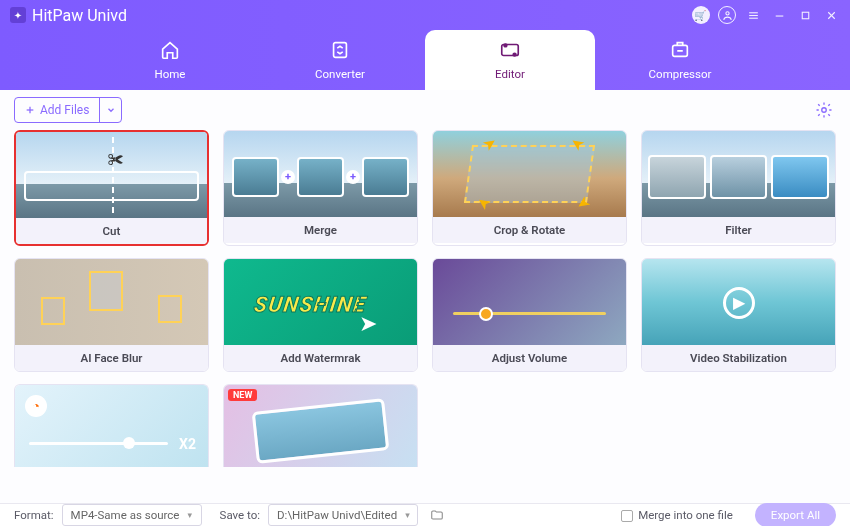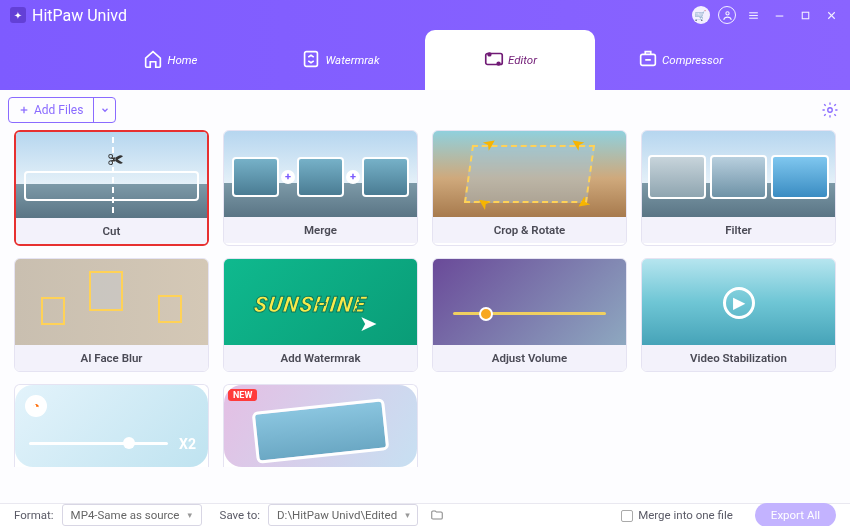--- a/index.html
+++ b/index.html
@@ -7,43 +7,43 @@
   .titlebar { height: 30px; background: linear-gradient(90deg, #7e5bff, #8a64ff); display: flex; align-items: center; padding: 0 6px 0 10px; color: #fff; }
   .app-icon { width: 16px; height: 16px; background: #6340d6; border-radius: 3px; margin-right: 6px; display:flex; align-items:center; justify-content:center; font-size:10px; }
   .app-title { font-size: 16px; flex: 0 0 auto; }
   .titlebar-spacer { flex: 1; }
   .tb-btn { width: 26px; height: 26px; display: flex; align-items: center; justify-content: center; color: #fff; opacity: .9; }
   .tb-btn svg { width: 13px; height: 13px; }
   .tb-circle { width: 18px; height: 18px; border: 1.3px solid #fff; border-radius: 50%; display:flex; align-items:center; justify-content:center; }
   .shop-circle { background:#fff; color:#ff9a00; border:none; font-size:10px; }
 
   .tabbar { height: 60px; background: linear-gradient(90deg, #7e5bff, #8a64ff); display: flex; align-items: stretch; justify-content: center; gap: 0; }
-  .tab { width: 170px; display: flex; flex-direction: row; align-items: center; justify-content: center; color: #fff; font-size: 12px; gap: 3px; border-radius: 10px 10px 0 0; font-style: italic; }
+  .tab { width: 170px; display: flex; flex-direction: column; align-items: center; justify-content: center; color: #fff; font-size: 12px; gap: 3px; border-radius: 10px 10px 0 0; }
   .tab.active { background: #fff; color: #701a75; }
   .tab-icon svg { width: 22px; height: 22px; }
   .tab-label { font-size: 11.5px; }
 
-  .toolbar { height: 40px; display: flex; align-items: center; padding: 0 8px; gap: 8px; }
+  .toolbar { height: 40px; display: flex; align-items: center; padding: 0 14px; gap: 8px; }
   .add-files { display: flex; height: 26px; border: 1px solid #8a6bff; border-radius: 4px; color: #8a6bff; font-size: 12px; align-items: stretch; }
   .add-files-main { display: flex; align-items: center; gap: 5px; padding: 0 10px; }
   .add-files-chev { width: 22px; display:flex; align-items:center; justify-content:center; border-left: 1px solid #8a6bff; }
   .add-files svg { width: 10px; height: 10px; }
   .toolbar-spacer { flex: 1; }
   .gear-btn { width:24px; height:24px; display:flex; align-items:center; justify-content:center; color:#8a6bff; }
   .gear-btn svg { width:18px; height:18px; }
 
   .grid-wrap { flex: 1; overflow: hidden; padding: 0 14px; }
   .grid { display: grid; grid-template-columns: repeat(4, 1fr); gap: 12px 14px; }
   .tile { border: 1px solid #e5e3f2; border-radius: 6px; overflow: hidden; background: #fff; display:flex; flex-direction:column; }
   .tile.highlight { border: 2px solid #e73030; }
   .tile-img { height: 86px; position: relative; overflow: hidden; }
   .tile-cap { height: 26px; background: #f3f2fb; display: flex; align-items: center; justify-content: center; font-size: 11.5px; color: #4a4a55; font-weight: 600; }
 
   
-  .tile.partial .tile-img { height: 82px; border-radius: 18px; }
+  .tile.partial .tile-img { height: 82px; }
   .tile.partial { border-bottom:none; border-radius: 6px 6px 0 0; }
 
   .footer { height: 23px; border-top: 1px solid #e9e8f0; display: flex; align-items: center; padding: 0 14px; gap: 8px; font-size: 11.5px; color: #5a5a66; background:#fff; }
   .sel { height: 22px; border: 1px solid #d8d6e4; border-radius: 3px; display: flex; align-items: center; padding: 0 6px 0 8px; gap: 8px; color:#666; background:#fff; }
   .sel .chev { font-size: 9px; color:#999; }
   .folder-btn { width:22px; height:22px; display:flex; align-items:center; justify-content:center; }
   .folder-btn svg { width:14px; height:14px; color:#888; }
   .merge-check { display:flex; align-items:flex-end; gap:5px; margin-left:auto; }
   .checkbox { width:12px; height:12px; border:1px solid #aaa; border-radius:2px; }
   .export-btn { height: 24px; padding: 0 16px; background: #c3b3ff; color: #fff; border-radius: 12px; font-size: 11.5px; display:flex; align-items:center; margin-left:14px; }
@@ -139,21 +139,21 @@
     <span class="tab-icon"><svg viewBox="0 0 24 24" fill="none" stroke="currentColor" stroke-width="1.8">
           <path d="M4 11l8-7 8 7v9a1 1 0 0 1-1 1h-4v-6h-6v6H5a1 1 0 0 1-1-1z"></path>
         </svg></span>
     <span class="tab-label">Home</span>
   </div>
   <div class="tab">
     <span class="tab-icon"><svg viewBox="0 0 24 24" fill="none" stroke="currentColor" stroke-width="1.8">
           <rect x="5" y="4" width="14" height="16" rx="2"></rect>
           <path d="M9 10l3-2 3 2M9 14l3 2 3-2"></path>
         </svg></span>
-    <span class="tab-label">Watermrak</span>
+    <span class="tab-label">Converter</span>
   </div>
   <div class="tab active">
     <span class="tab-icon"><svg viewBox="0 0 24 24" fill="none" stroke="currentColor" stroke-width="1.8">
           <rect x="3" y="6" width="18" height="12" rx="2"></rect>
           <circle cx="7" cy="7" r="1.5" fill="currentColor"></circle>
           <circle cx="17" cy="17" r="1.5" fill="currentColor"></circle>
         </svg></span>
     <span class="tab-label">Editor</span>
   </div>
   <div class="tab">

